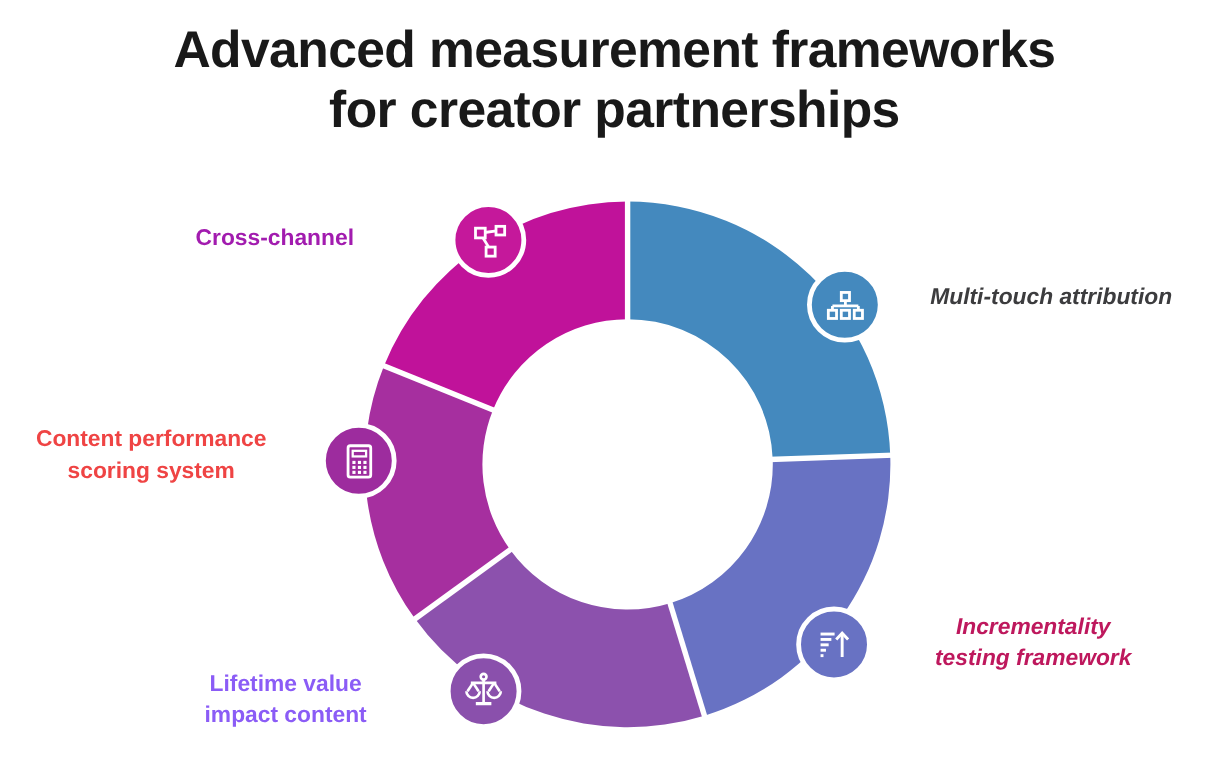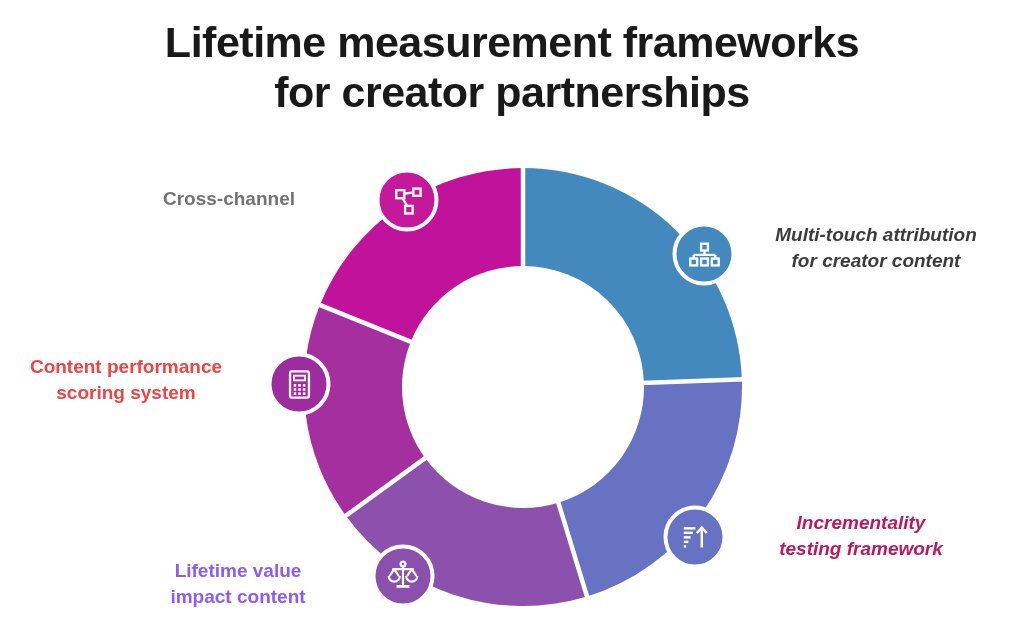--- a/index.html
+++ b/index.html
@@ -41,41 +41,40 @@
       <path d="M345.8252782318865,515.7249702520517 A219,219 0 0 1 319.94673584987356,304.9611560419153 L410.81075359741874,341.67260219667463 A121,121 0 0 0 425.10894368063134,458.1220155273893 Z" fill="#A62F9F"></path>
       <path d="M319.94673584987356,304.9611560419153 A219,219 0 0 1 523,168 L523,266 A121,121 0 0 0 410.81075359741874,341.67260219667463 Z" fill="#C0129A"></path>
       <line x1="523" y1="269" x2="523" y2="165" stroke="#FFFFFF" stroke-width="4.5"></line>
       <line x1="640.9281175882533" y1="382.8818593891049" x2="744.8647635982393" y2="379.25231173204475" stroke="#FFFFFF" stroke-width="4.5"></line>
       <line x1="557.499861157283" y1="499.8439612036382" x2="587.9065184484476" y2="599.2996558237938" stroke="#FFFFFF" stroke-width="4.5"></line>
       <line x1="427.53599466375624" y1="456.35865977051185" x2="343.3982272487617" y2="517.4883260089291" stroke="#FFFFFF" stroke-width="4.5"></line>
       <line x1="413.5923051611191" y1="342.7964219769224" x2="317.1651842861732" y2="303.83733626166753" stroke="#FFFFFF" stroke-width="4.5"></line>
     </svg>
 
   <div class="page-title" style="color: rgb(25, 25, 25);">
-    <div>Lifetime measurement frameworks</div>
+    <div>Advanced measurement frameworks</div>
     <div>for creator partnerships</div>
   </div>
 
   <div class="seg-label" style="left: 876px; top: 248px; color: rgb(60, 60, 62); font-style: italic;">
     <div>Multi-touch attribution</div>
-    <div>for creator content</div>
   </div>
   <div class="seg-label" style="left: 861px; top: 536px; color: #be185d; font-style: italic;">
     <div>Incrementality</div>
     <div>testing framework</div>
   </div>
   <div class="seg-label" style="left: 238px; top: 584px; color: #8b5cf6;">
     <div>Lifetime value</div>
     <div>impact content</div>
   </div>
   <div class="seg-label" style="left: 126px; top: 380px; color: #ef4444;">
     <div>Content performance</div>
     <div>scoring system</div>
   </div>
-  <div class="seg-label" style="left: 229px; top: 199px; color: #737373;">
+  <div class="seg-label" style="left: 229px; top: 199px; color: #a21caf;">
     <div>Cross-channel</div>
   </div>
 
   <div class="badge" style="left: 704px; top: 254px; background: rgb(68, 137, 190);">
     <svg width="36" height="36" viewBox="0 0 40 40" fill="none" stroke="#fff" stroke-width="2.6">
       <rect x="16.2" y="8" width="7.6" height="7.6"></rect>
       <line x1="20" y1="15.6" x2="20" y2="20.5"></line>
       <line x1="8" y1="20.5" x2="32" y2="20.5"></line>
       <line x1="8" y1="20.5" x2="8" y2="24.5"></line>
       <line x1="32" y1="20.5" x2="32" y2="24.5"></line>

